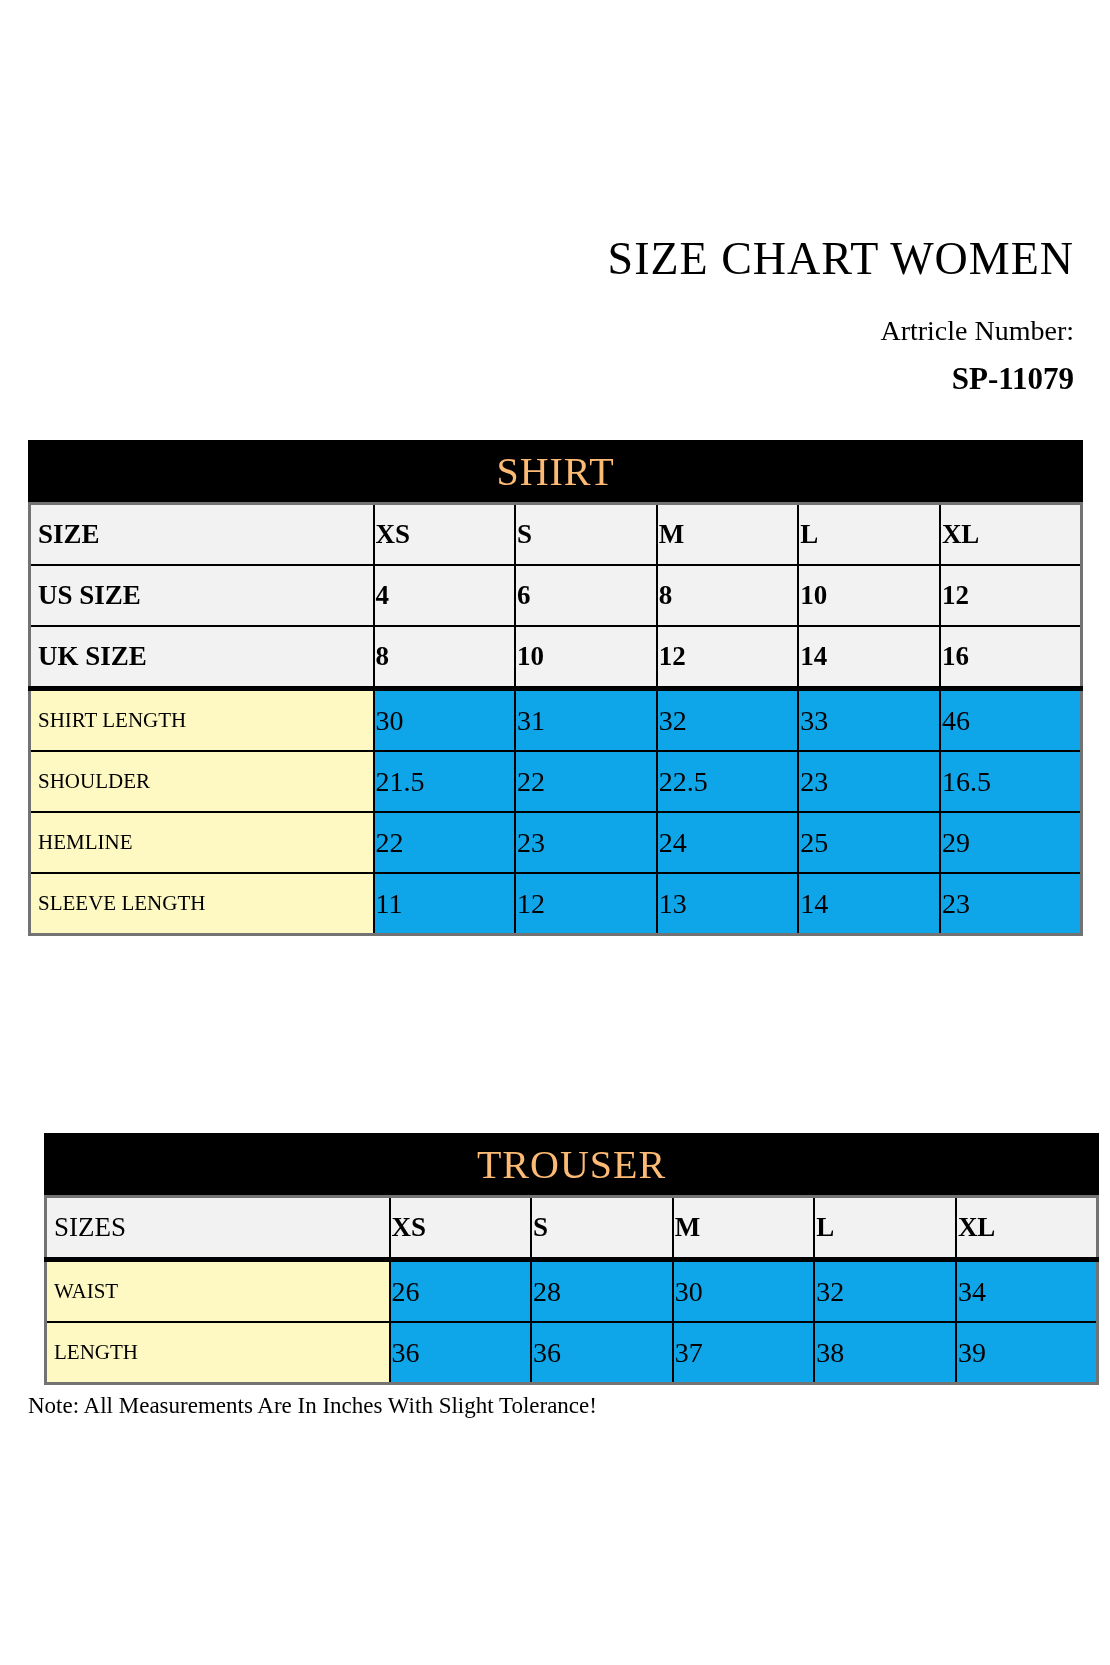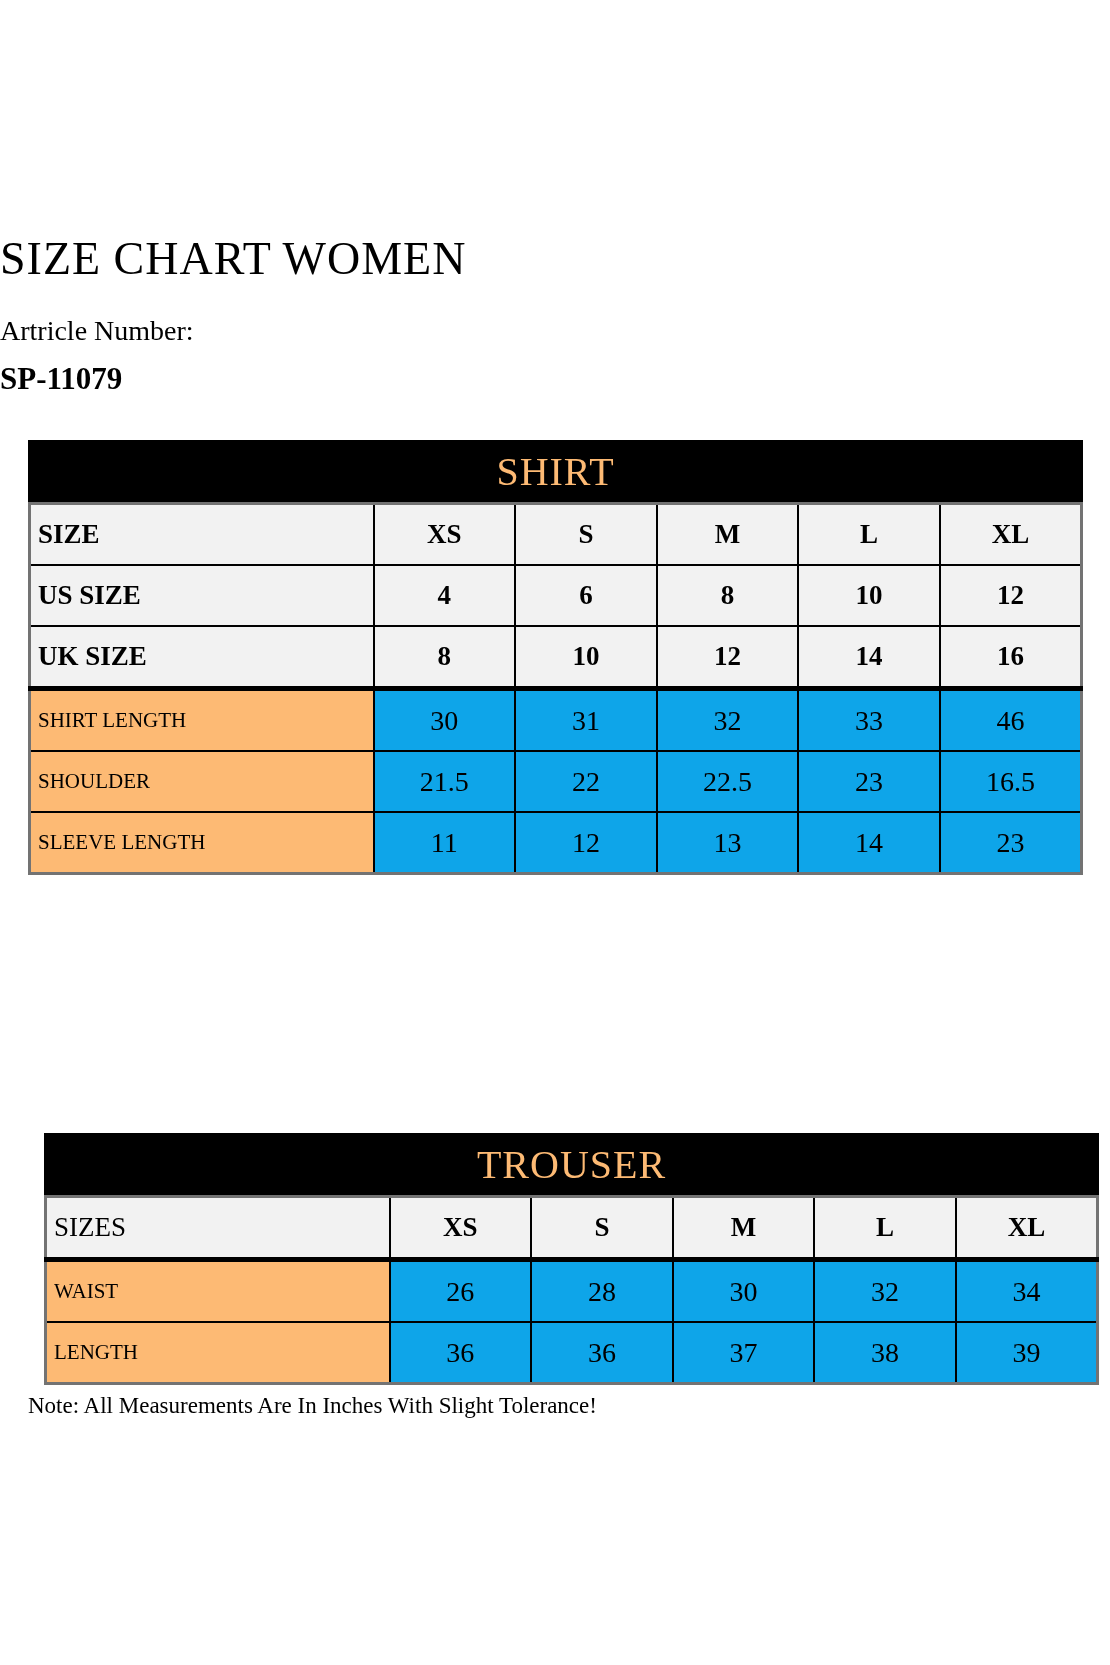--- a/index.html
+++ b/index.html
@@ -10,21 +10,22 @@
     background: #ffffff;
     font-family: "Liberation Serif", serif;
     color: #000000;
     overflow: hidden;
   }
   .doc-header {
     position: absolute;
     top: 232px;
     left: 0;
     width: 1032px;
-    text-align: left;
+    text-align: right;
+    padding-left: 42px;
   }
   .doc-title {
     font-size: 46px;
     font-weight: normal;
     letter-spacing: 1px;
     margin: 0;
   }
   .article-label {
     font-size: 28px;
     margin-top: 30px;
@@ -57,25 +58,25 @@
     width: 100%;
     border: 3px solid #737373;
   }
   table.size-table td {
     border: 2px solid #000000;
     height: 57px;
     overflow: hidden;
     white-space: nowrap;
   }
   td.label-cell {
-    background: #fdba74;
+    background: #fef9c3;
     text-align: left;
     padding-left: 7px;
   }
-  td.value-cell { text-align: center; }
+  td.value-cell { }
   tr.row-header td { background: #f2f2f2; font-weight: bold; font-size: 27px; }
   tr.row-header td.label-cell { font-size: 27px; }
   tr.row-measure td.value-cell { background: #0ea5e9; font-size: 28px; font-weight: normal; }
   tr.row-measure td.label-cell { font-size: 21px; font-weight: normal; }
   tr.thick-bottom td { border-bottom-width: 5px; }
   tr.label-normal td.label-cell { font-weight: normal; }
   .doc-note {
     position: absolute;
     left: 28px;
     top: 1393px;
@@ -139,20 +140,28 @@
           </tr>
           <tr class="row-measure">
             <td class="label-cell">SHOULDER</td>
             <td class="value-cell">21.5</td>
             <td class="value-cell">22</td>
             <td class="value-cell">22.5</td>
             <td class="value-cell">23</td>
             <td class="value-cell">16.5</td>
           </tr>
           <tr class="row-measure">
+            <td class="label-cell">HEMLINE</td>
+            <td class="value-cell">22</td>
+            <td class="value-cell">23</td>
+            <td class="value-cell">24</td>
+            <td class="value-cell">25</td>
+            <td class="value-cell">29</td>
+          </tr>
+          <tr class="row-measure">
             <td class="label-cell">SLEEVE LENGTH</td>
             <td class="value-cell">11</td>
             <td class="value-cell">12</td>
             <td class="value-cell">13</td>
             <td class="value-cell">14</td>
             <td class="value-cell">23</td>
           </tr>
         </tbody>
     </table>
   </div>

